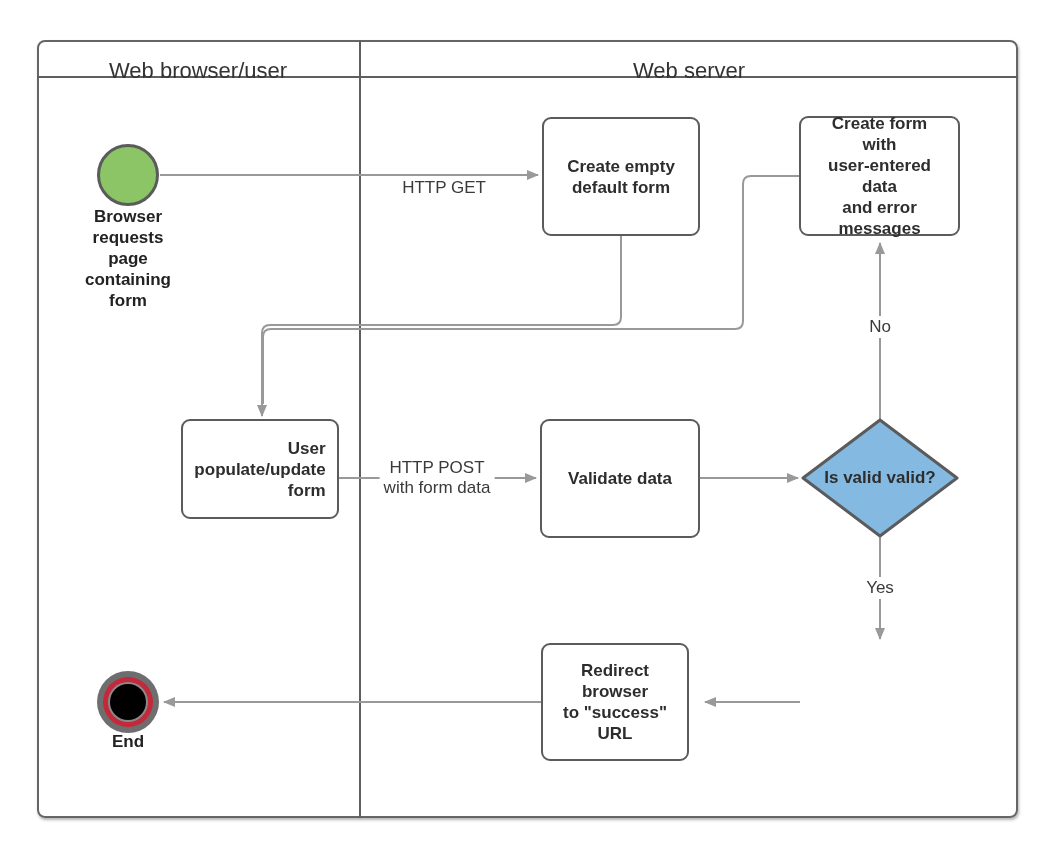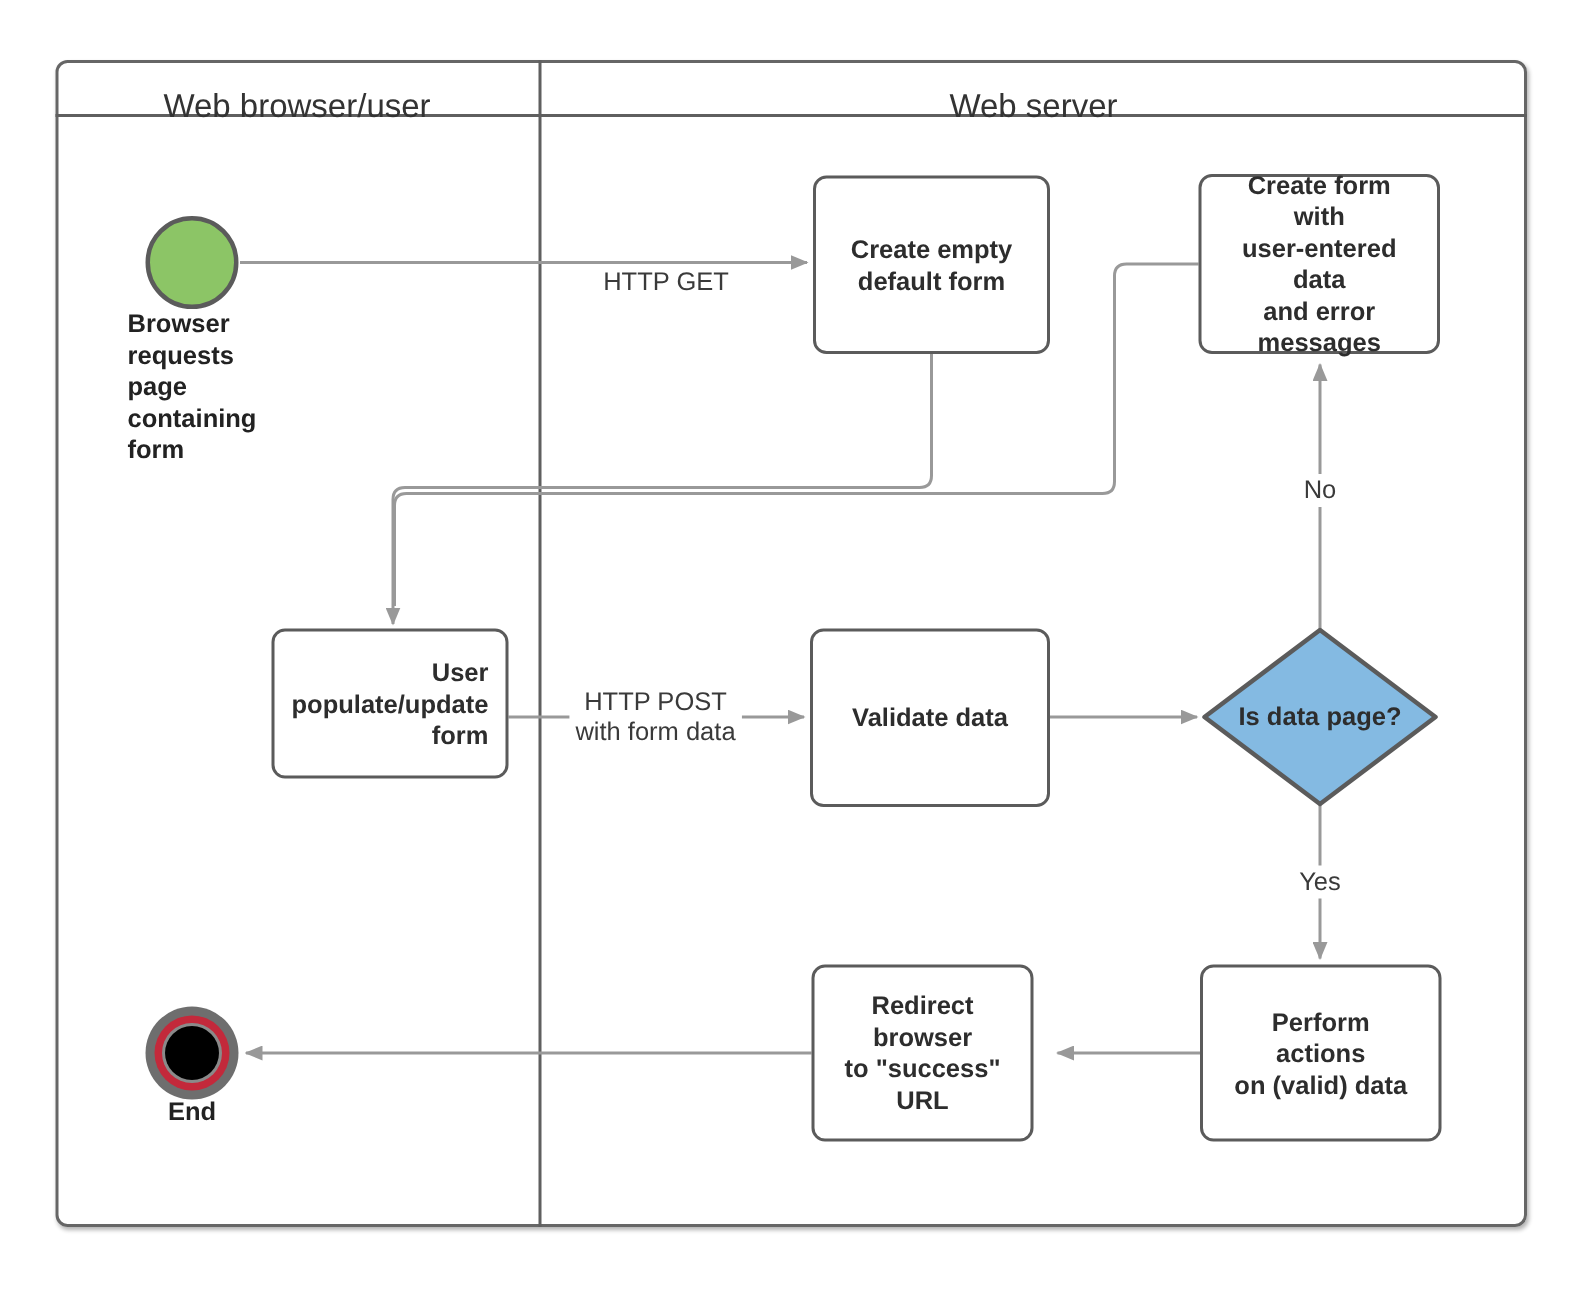--- a/index.html
+++ b/index.html
@@ -42,21 +42,21 @@
   }
   .end-core{
     position:absolute;left:110px;top:684px;width:36px;height:36px;
     border-radius:50%;background:#000000;
     box-shadow:0 0 0 2px #8A8A8A,0 0 0 7px #C3293B,0 0 0 13px #6E6E6E;
     z-index:3;
   }
   .node-label{
     position:absolute;transform:translate(-50%,-50%);
     font-weight:bold;font-size:17px;line-height:21px;color:#222222;
-    text-align:left;white-space:pre-line;z-index:3;
+    text-align:center;white-space:pre-line;z-index:3;
   }
   .edge-label{
     position:absolute;transform:translate(-50%,-50%);
     background:#ffffff;padding:1px 4px;
     font-size:17px;line-height:20px;color:#3a3a3a;
     text-align:center;white-space:pre-line;z-index:4;
   }
   .diamond-label{
     position:absolute;transform:translate(-50%,-50%);
     font-weight:bold;font-size:17px;color:#2d2d2d;white-space:nowrap;z-index:3;
@@ -107,27 +107,25 @@
 user-entered data
 and error
 messages</div>
 
   <div class="box" style="left:181px;top:419px;width:158px;height:100px;text-align:right;">User
 populate/update
 form</div>
 
   <div class="box" style="left:540px;top:419px;width:160px;height:119px;">Validate data</div>
 
-  <div class="box" style="left:800px;top:643px;width:161px;height:118px;">Perform actions
-on (valid) data</div>
 
   <div class="box" style="left:541px;top:643px;width:148px;height:118px;">Redirect browser
 to "success" URL</div>
 
-  <div class="diamond-label" style="left:880px;top:478px;">Is data page?</div>
+  <div class="diamond-label" style="left:880px;top:478px;">Is valid valid?</div>
 
   <div class="end-core"></div>
   <div class="node-label" style="left:128px;top:741px;">End</div>
 
   <div class="edge-label" style="left:444px;top:188px;">HTTP GET</div>
   <div class="edge-label" style="left:437px;top:478px;">HTTP POST
 with form data</div>
   <div class="edge-label" style="left:880px;top:327px;">No</div>
   <div class="edge-label" style="left:880px;top:588px;">Yes</div>
 

